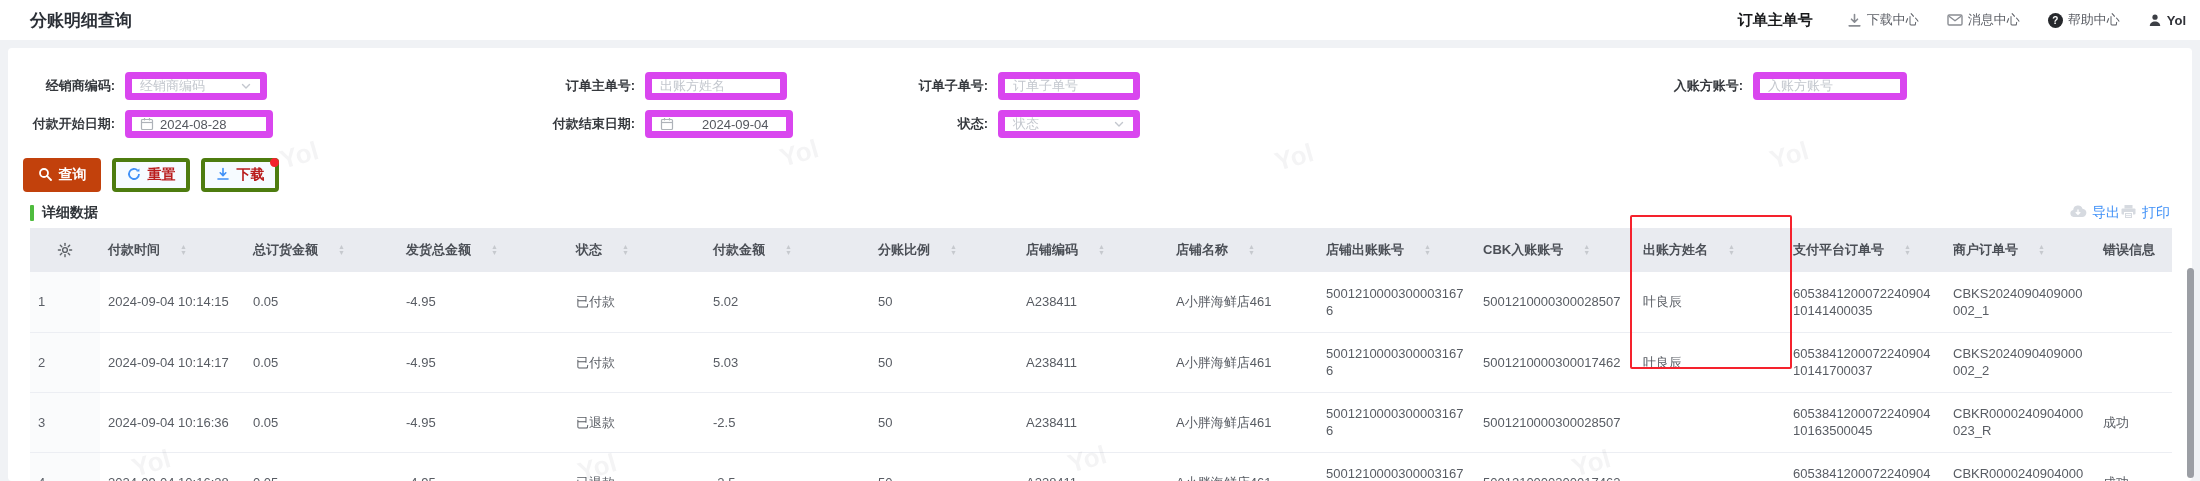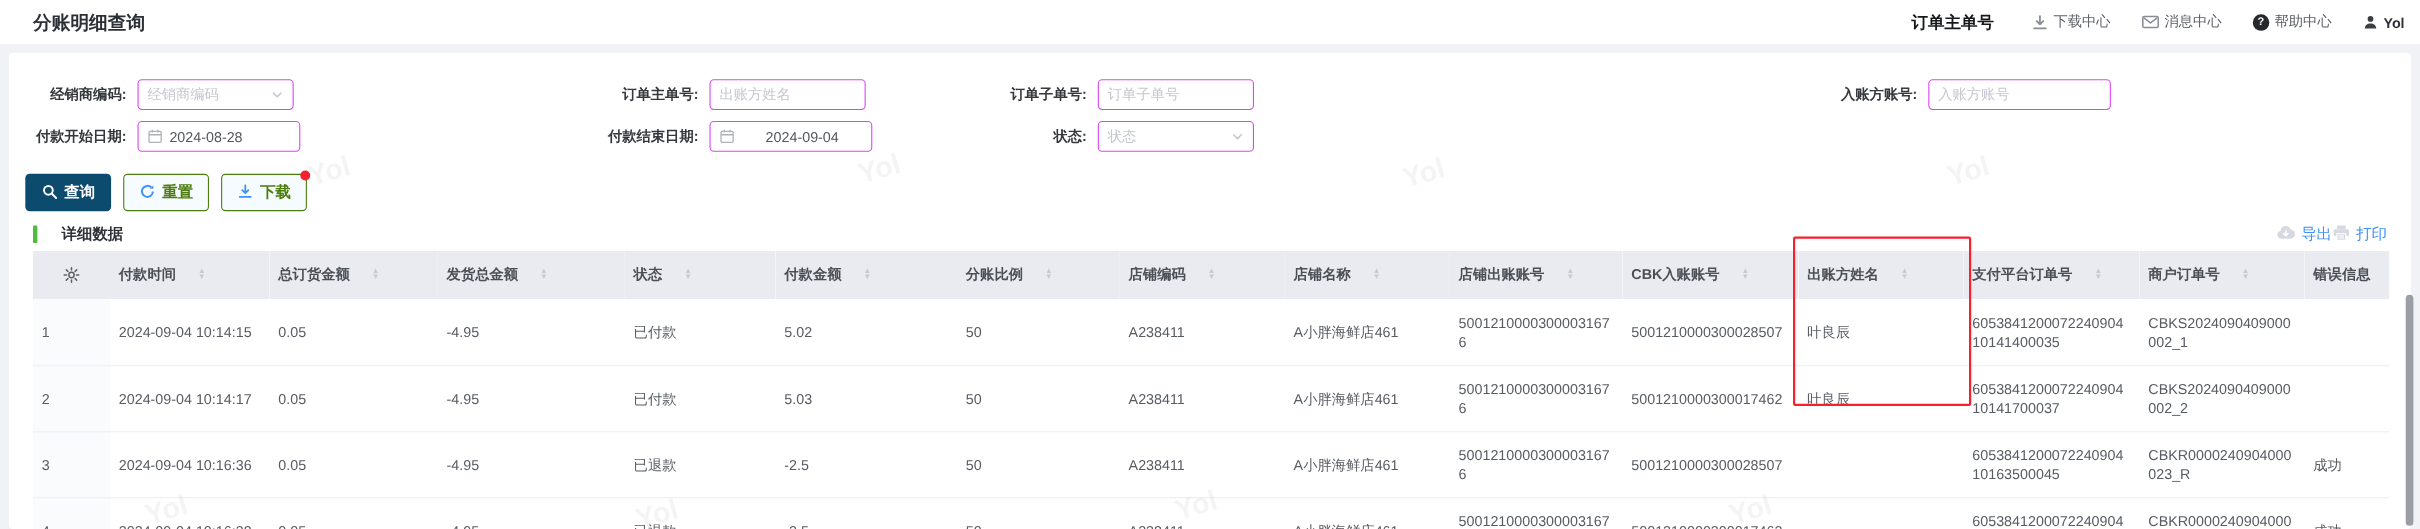--- a/index.html
+++ b/index.html
@@ -16,35 +16,35 @@
   .menu-item{display:flex;align-items:center;gap:5px;font-size:13px;color:#5c5f66;cursor:pointer;white-space:nowrap}
   .menu-item svg{display:block}
   .help-circle{width:15px;height:15px;border-radius:50%;background:#26282c;color:#fff;font-size:10px;font-weight:bold;
     display:inline-flex;align-items:center;justify-content:center}
   
   .card{margin:8px 8px 0;background:#fff;border-radius:4px;height:433px;box-sizing:border-box;padding-top:14px;position:relative}
   
   .filters{position:relative;height:90px}
   .fgroup{position:absolute;display:flex;align-items:center}
   .flabel{width:170px;text-align:right;font-size:13px;font-weight:bold;color:#35383d;padding-right:10px;box-sizing:border-box;white-space:nowrap}
-  .fcontrol{height:28px;border:1px solid #d946ef;border-radius:4px;background:#fff;display:flex;align-items:center;
+  .fcontrol{height:28px;border:7px solid #d946ef;border-radius:4px;background:#fff;display:flex;align-items:center;
     padding:0 8px;gap:6px;box-sizing:border-box;cursor:pointer}
   .fcontrol .ph{color:#c3c7ce;font-size:13px;flex:1;white-space:nowrap}
   .fcontrol .val{color:#54575e;font-size:13px;flex:1;white-space:nowrap}
   
   .btn-row{display:flex;gap:11px;padding-left:15px;margin-top:6px}
   .btn{height:34px;border-radius:4px;display:flex;align-items:center;justify-content:center;gap:7px;
     font-size:14px;cursor:pointer;box-sizing:border-box;position:relative}
-  .btn-primary{width:78px;background:#0c4a6e;color:#fff;font-weight:bold}
-  .btn-light{background:#f6fbff;border:1px solid #4d7c0f;color:#4d7c0f;font-weight:bold}
+  .btn-primary{width:78px;background:#c2410c;color:#fff;font-weight:bold}
+  .btn-light{background:#f6fbff;border:4px solid #4d7c0f;color:#b91c1c;font-weight:bold}
   .btn-reset{width:78px}.btn-download{width:78px}
   .red-dot{position:absolute;top:-4px;right:-4px;width:9px;height:9px;border-radius:50%;background:#f5222d}
   
   .section-row{display:flex;justify-content:space-between;align-items:center;margin:12px 22px 0}
-  .section-title{display:flex;align-items:center;gap:22px;font-size:14px;font-weight:bold;color:#2f3338}
+  .section-title{display:flex;align-items:center;gap:8px;font-size:14px;font-weight:bold;color:#2f3338}
   .green-bar{width:4px;height:16px;background:#4fbc3e;border-radius:1px}
   .table-actions{display:flex;align-items:center}
   .taction{display:flex;align-items:center;gap:5px;font-size:14px;color:#3f90f7;cursor:pointer}
   
   .table-wrap{margin:6px 20px 0 22px;overflow:hidden}
   table{border-collapse:collapse;table-layout:fixed;width:2150px}
   thead th{background:#e9ebf0;height:44px;font-size:13px;color:#4b4f56;font-weight:bold;text-align:left;
     padding:0 8px;box-sizing:border-box;white-space:nowrap;overflow:hidden}
   thead th .hwrap{display:flex;align-items:center;gap:20px}
   thead th.gear-col .hwrap{justify-content:center}
@@ -122,21 +122,21 @@
         </div>
       </div>
       <div class="fgroup" style="left: 820px; top: 10px;">
         <span class="flabel">订单子单号:</span>
         <div class="fcontrol" style="width: 142px;">
           <span class="ph">订单子单号</span>
         </div>
       </div>
       <div class="fgroup" style="left: 1575px; top: 10px;">
         <span class="flabel">入账方账号:</span>
-        <div class="fcontrol" style="width: 166px;">
+        <div class="fcontrol" style="width: 154px;">
           <span class="ph">入账方账号</span>
         </div>
       </div>
       <div class="fgroup" style="left: -53px; top: 48px;">
         <span class="flabel">付款开始日期:</span>
         <div class="fcontrol" style="width: 148px;">
           <span style="display: inline-flex;">
             <svg width="14" height="14" viewBox="0 0 14 14">
               <rect x="1.5" y="2.5" width="11" height="10" rx="1" fill="none" stroke="#aeb2b9" stroke-width="1.2"></rect>
               <line x1="1.5" y1="5.5" x2="12.5" y2="5.5" stroke="#aeb2b9" stroke-width="1.2"></line>

